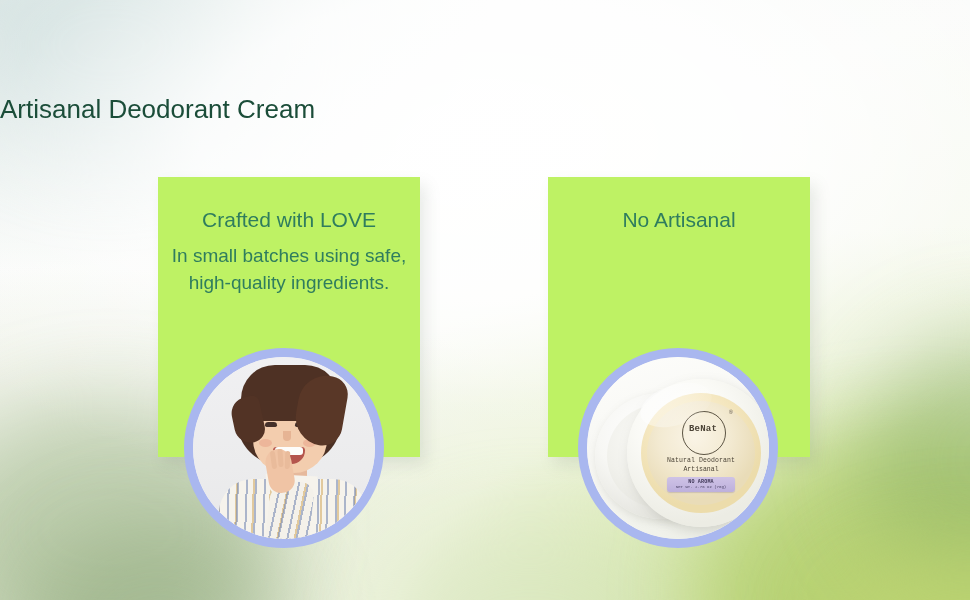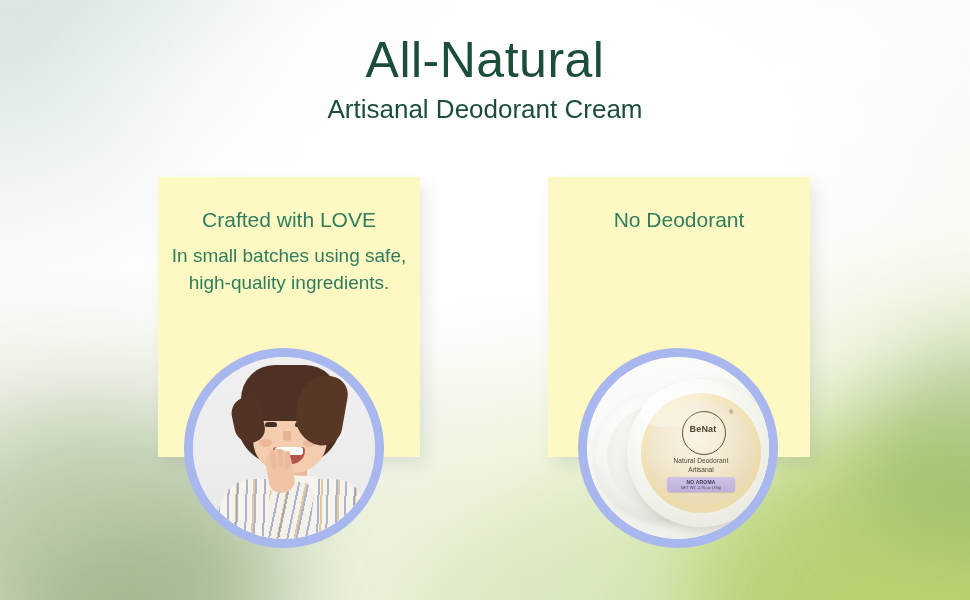--- a/index.html
+++ b/index.html
@@ -61,34 +61,33 @@
     font-weight: 400;
     letter-spacing: 0.5px;
     color: #1b4d39;
     line-height: 1.05;
   }
   .subtitle {
     position: absolute;
     left: 0;
     top: 94px;
     width: 970px;
-    text-align: center;
     font-size: 26px;
     font-weight: 400;
     color: #1b4d39;
     line-height: 1.2;
   }
 
   
   .card {
     position: absolute;
     top: 177px;
     width: 262px;
     height: 280px;
-    background: #fef9c3;
+    background: #bef264;
     box-shadow: 6px 8px 14px rgba(120,128,120,0.16);
   }
   .card-left  { left: 158px; }
   .card-right { left: 548px; }
 
   .card-heading {
     position: absolute;
     left: 0;
     top: 30px;
     width: 100%;
@@ -120,20 +119,21 @@
     background: #f2f2f3;
   }
   .circle-left  { left: 184px; top: 348px; }
   .circle-right { left: 578px; top: 348px; }
 
   .circle-inner {
     position: absolute;
     inset: 0;
     border-radius: 50%;
     overflow: hidden;
+    font-family: Liberation Mono, monospace;
   }
 
   
   .portrait-bg {
     position: absolute;
     inset: 0;
     background: linear-gradient(180deg, #f0f0f2 0%, #ececed 60%, #e8e8ea 100%);
   }
   .p-hair-back {
     position: absolute;
@@ -401,30 +401,29 @@
     <div class="bg-blob blob-f"></div>
     <div class="bg-blob blob-a"></div>
     <div class="bg-blob blob-b"></div>
     <div class="bg-blob blob-g"></div>
     <div class="bg-blob blob-c"></div>
     <div class="bg-blob blob-d"></div>
     <div class="bg-blob blob-e"></div>
   </div>
   <div class="bg-layer bg-wash"></div>
 
-  <div class="title">All-Natural</div>
   <div class="subtitle">Artisanal Deodorant Cream</div>
 
   <div class="card card-left">
     <div class="card-heading">Crafted with LOVE</div>
     <div class="card-body">In small batches using safe, high-quality ingredients.</div>
   </div>
 
   <div class="card card-right">
-    <div class="card-heading">No Deodorant</div>
+    <div class="card-heading">No Artisanal</div>
   </div>
 
   <div class="circle circle-left">
     <div class="circle-inner">
       <div class="portrait-bg"></div>
       <div class="p-hair-back"></div>
       <div class="p-neck"></div>
       <div class="p-face"></div>
       <div class="p-cheek p-cheek-l"></div>
       <div class="p-cheek p-cheek-r"></div>

